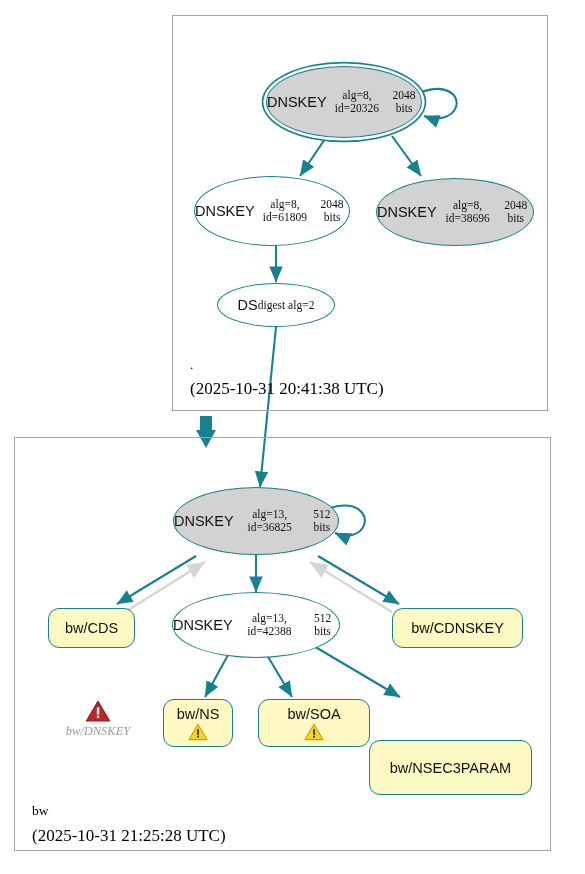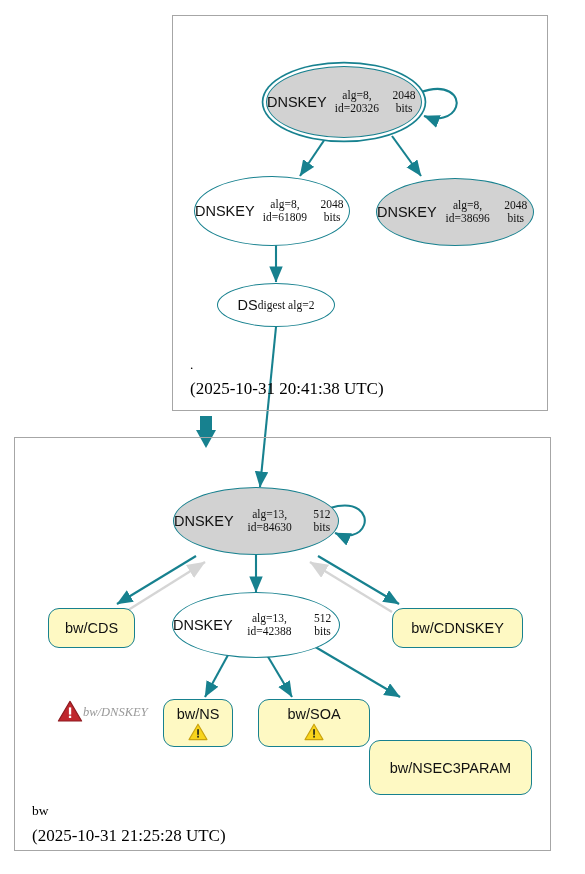--- a/index.html
+++ b/index.html
@@ -14,21 +14,21 @@
   .node{position:absolute;box-sizing:border-box;display:flex;
         align-items:center;justify-content:center;text-align:center;}
   .ell{border:1.7px solid #17818f;border-radius:50%;background:#ffffff;}
   .ell.filled{background:#d2d2d2;}
   .ell.dbl{box-shadow:0 0 0 2.6px #ffffff, 0 0 0 4.3px #17818f;}
   .rect{border:1.7px solid #17818f;border-radius:11px;background:#fef9c3;}
   .n-title{font-family:"Liberation Sans",sans-serif;font-size:14.5px;line-height:16px;color:#111;}
   .n-sub{font-family:"Liberation Serif",serif;font-size:11.5px;line-height:13px;color:#111;}
   .rect .n-title{font-size:14.5px;}
   .warn-wrap{display:flex;flex-direction:column;align-items:center;justify-content:center;gap:1px;}
-  .err-group{position:absolute;display:flex;flex-direction:row;align-items:center;}
+  .err-group{position:absolute;display:flex;flex-direction:column;align-items:center;}
   .err-label{font-family:"Liberation Serif",serif;font-style:italic;font-size:12.5px;color:#999;margin-top:1px;}
   svg{overflow:visible;}
 </style>
 </head>
 <body>
 
 <div id="canvas">
 
   <svg id="edges" width="585" height="874" style="position:absolute;left:0;top:0;">
     <defs>
@@ -129,21 +129,21 @@
     <div class="n-sub">2048 bits</div>
   </div>
 
   <div class="node ell" style="left:217px;top:283px;width:118px;height:44px;">
     <div class="n-title">DS</div>
     <div class="n-sub">digest alg=2</div>
   </div>
 
   <div class="node ell filled" style="left:173px;top:487px;width:166px;height:68px;">
     <div class="n-title">DNSKEY</div>
-    <div class="n-sub">alg=13, id=84630</div>
+    <div class="n-sub">alg=13, id=36825</div>
     <div class="n-sub">512 bits</div>
   </div>
 
   <div class="node ell" style="left:172px;top:592px;width:168px;height:66px;">
     <div class="n-title">DNSKEY</div>
     <div class="n-sub">alg=13, id=42388</div>
     <div class="n-sub">512 bits</div>
   </div>
 
   <div class="node rect" style="left:48px;top:608px;width:87px;height:40px;">

